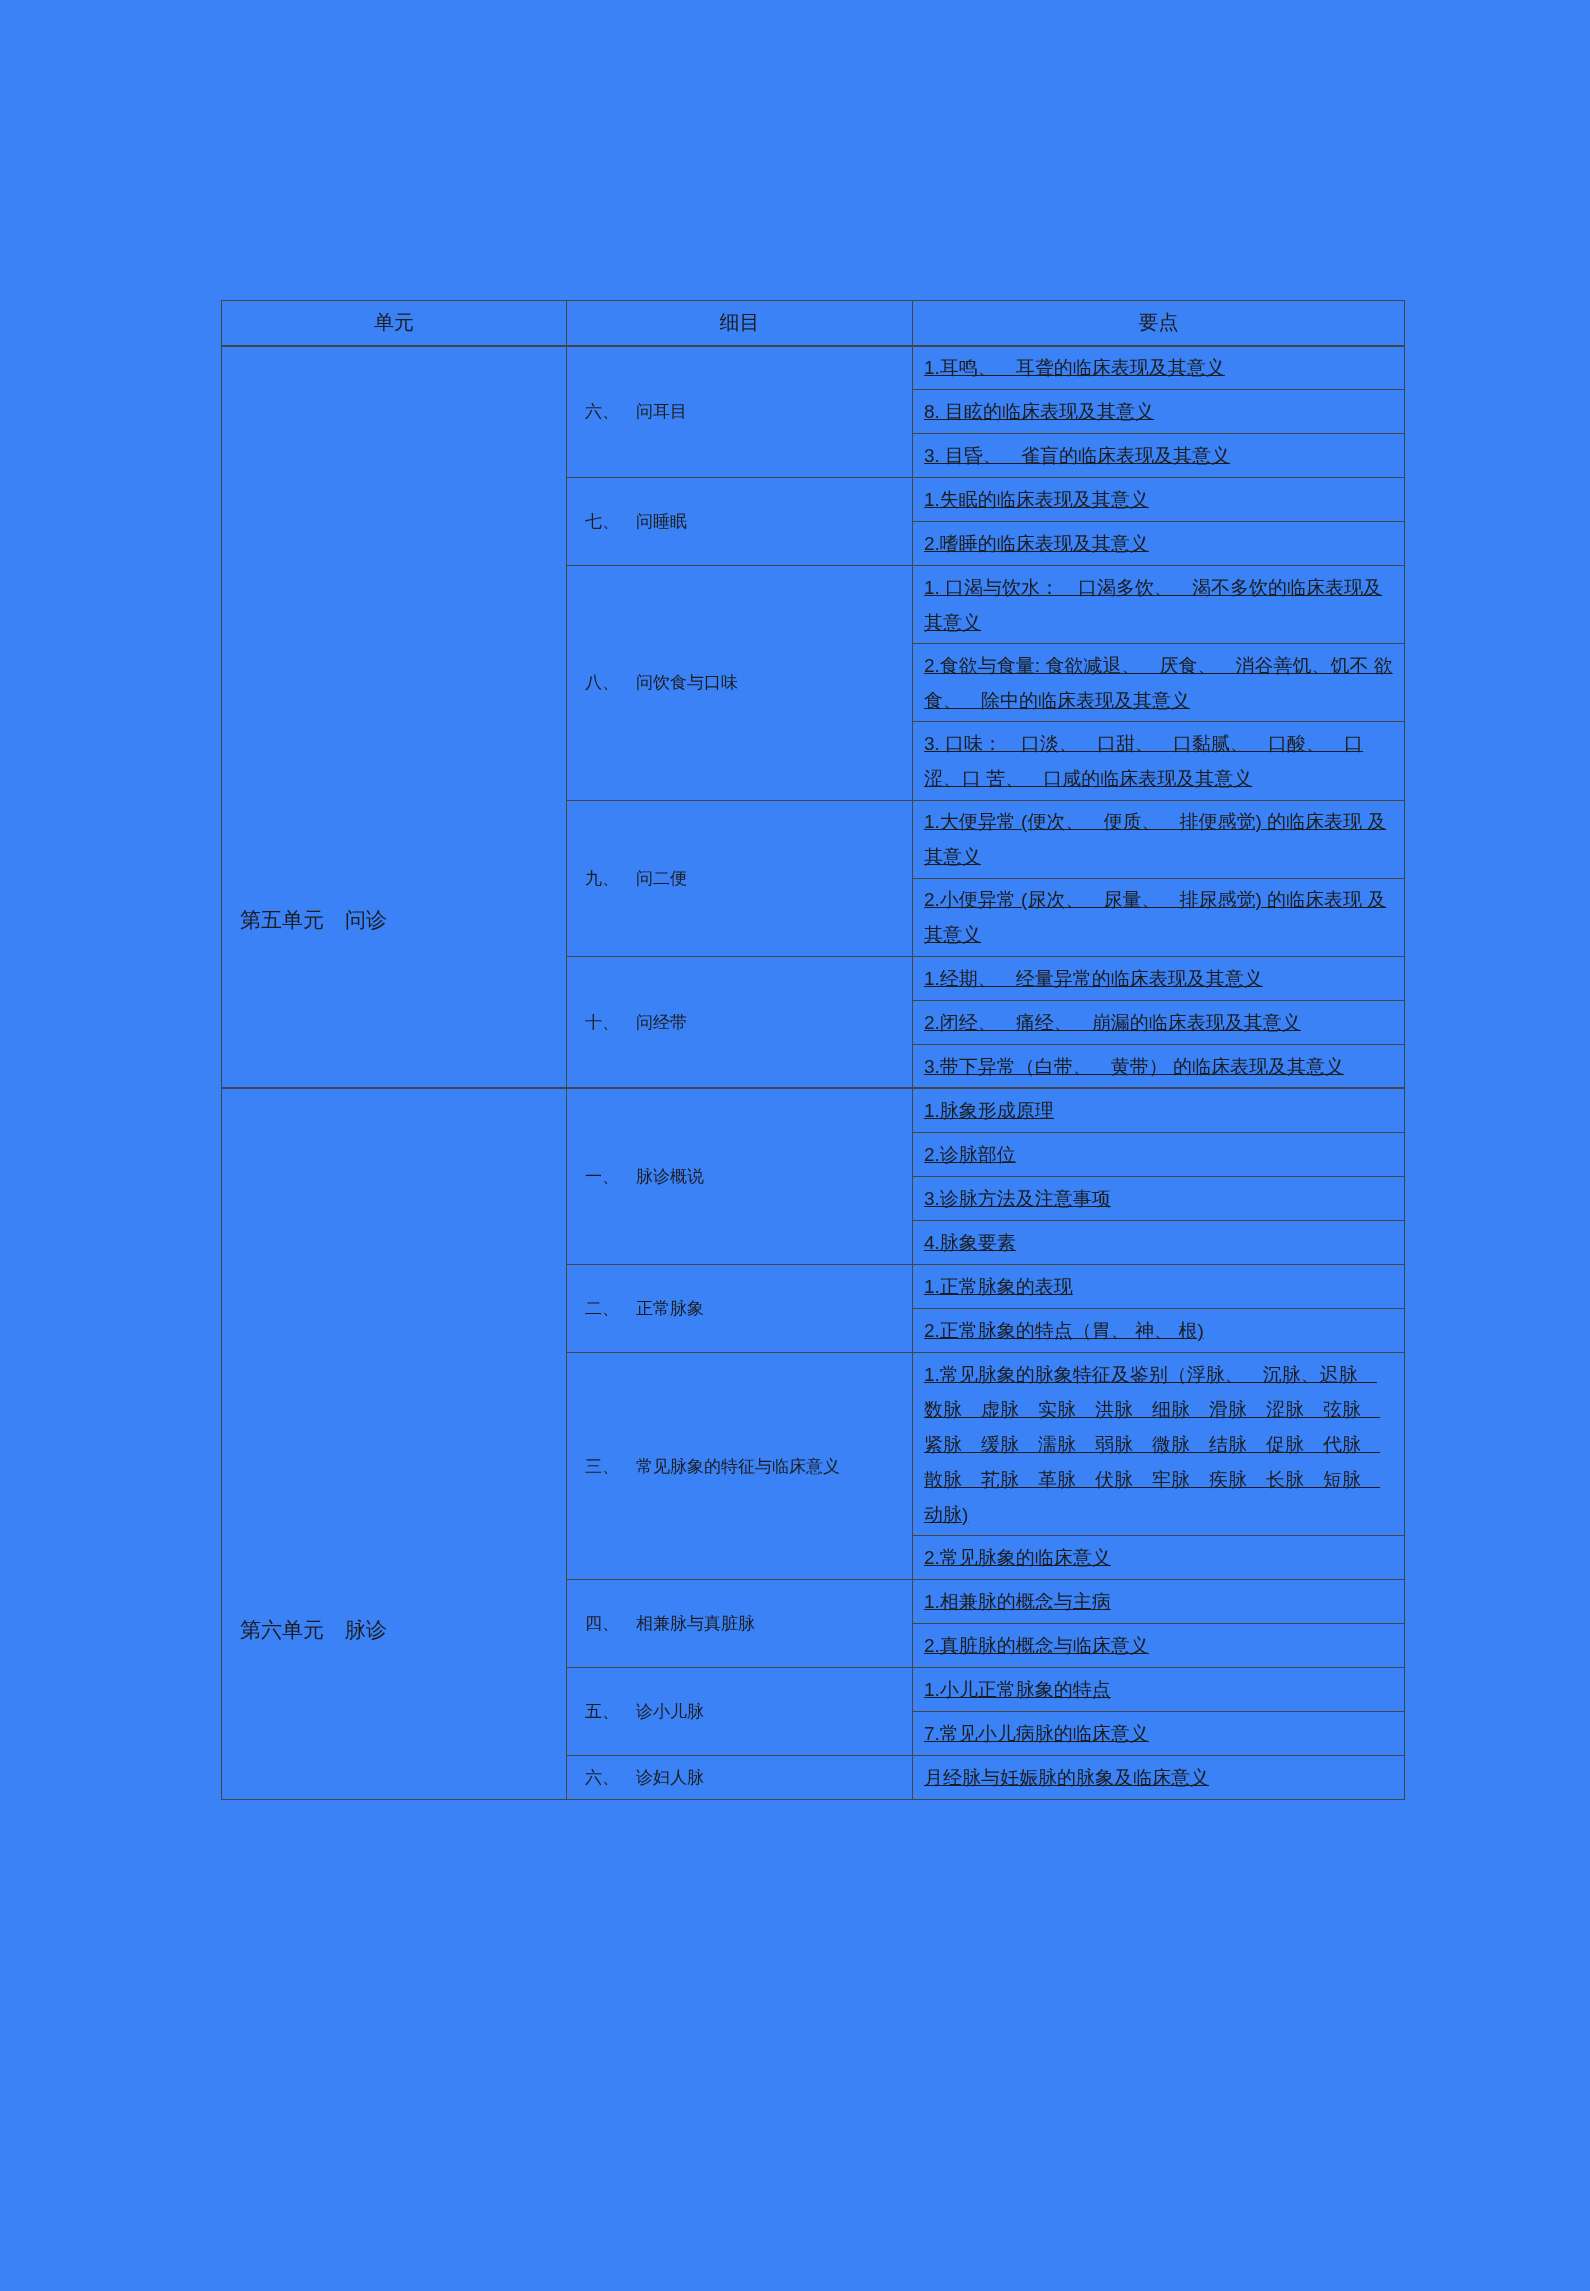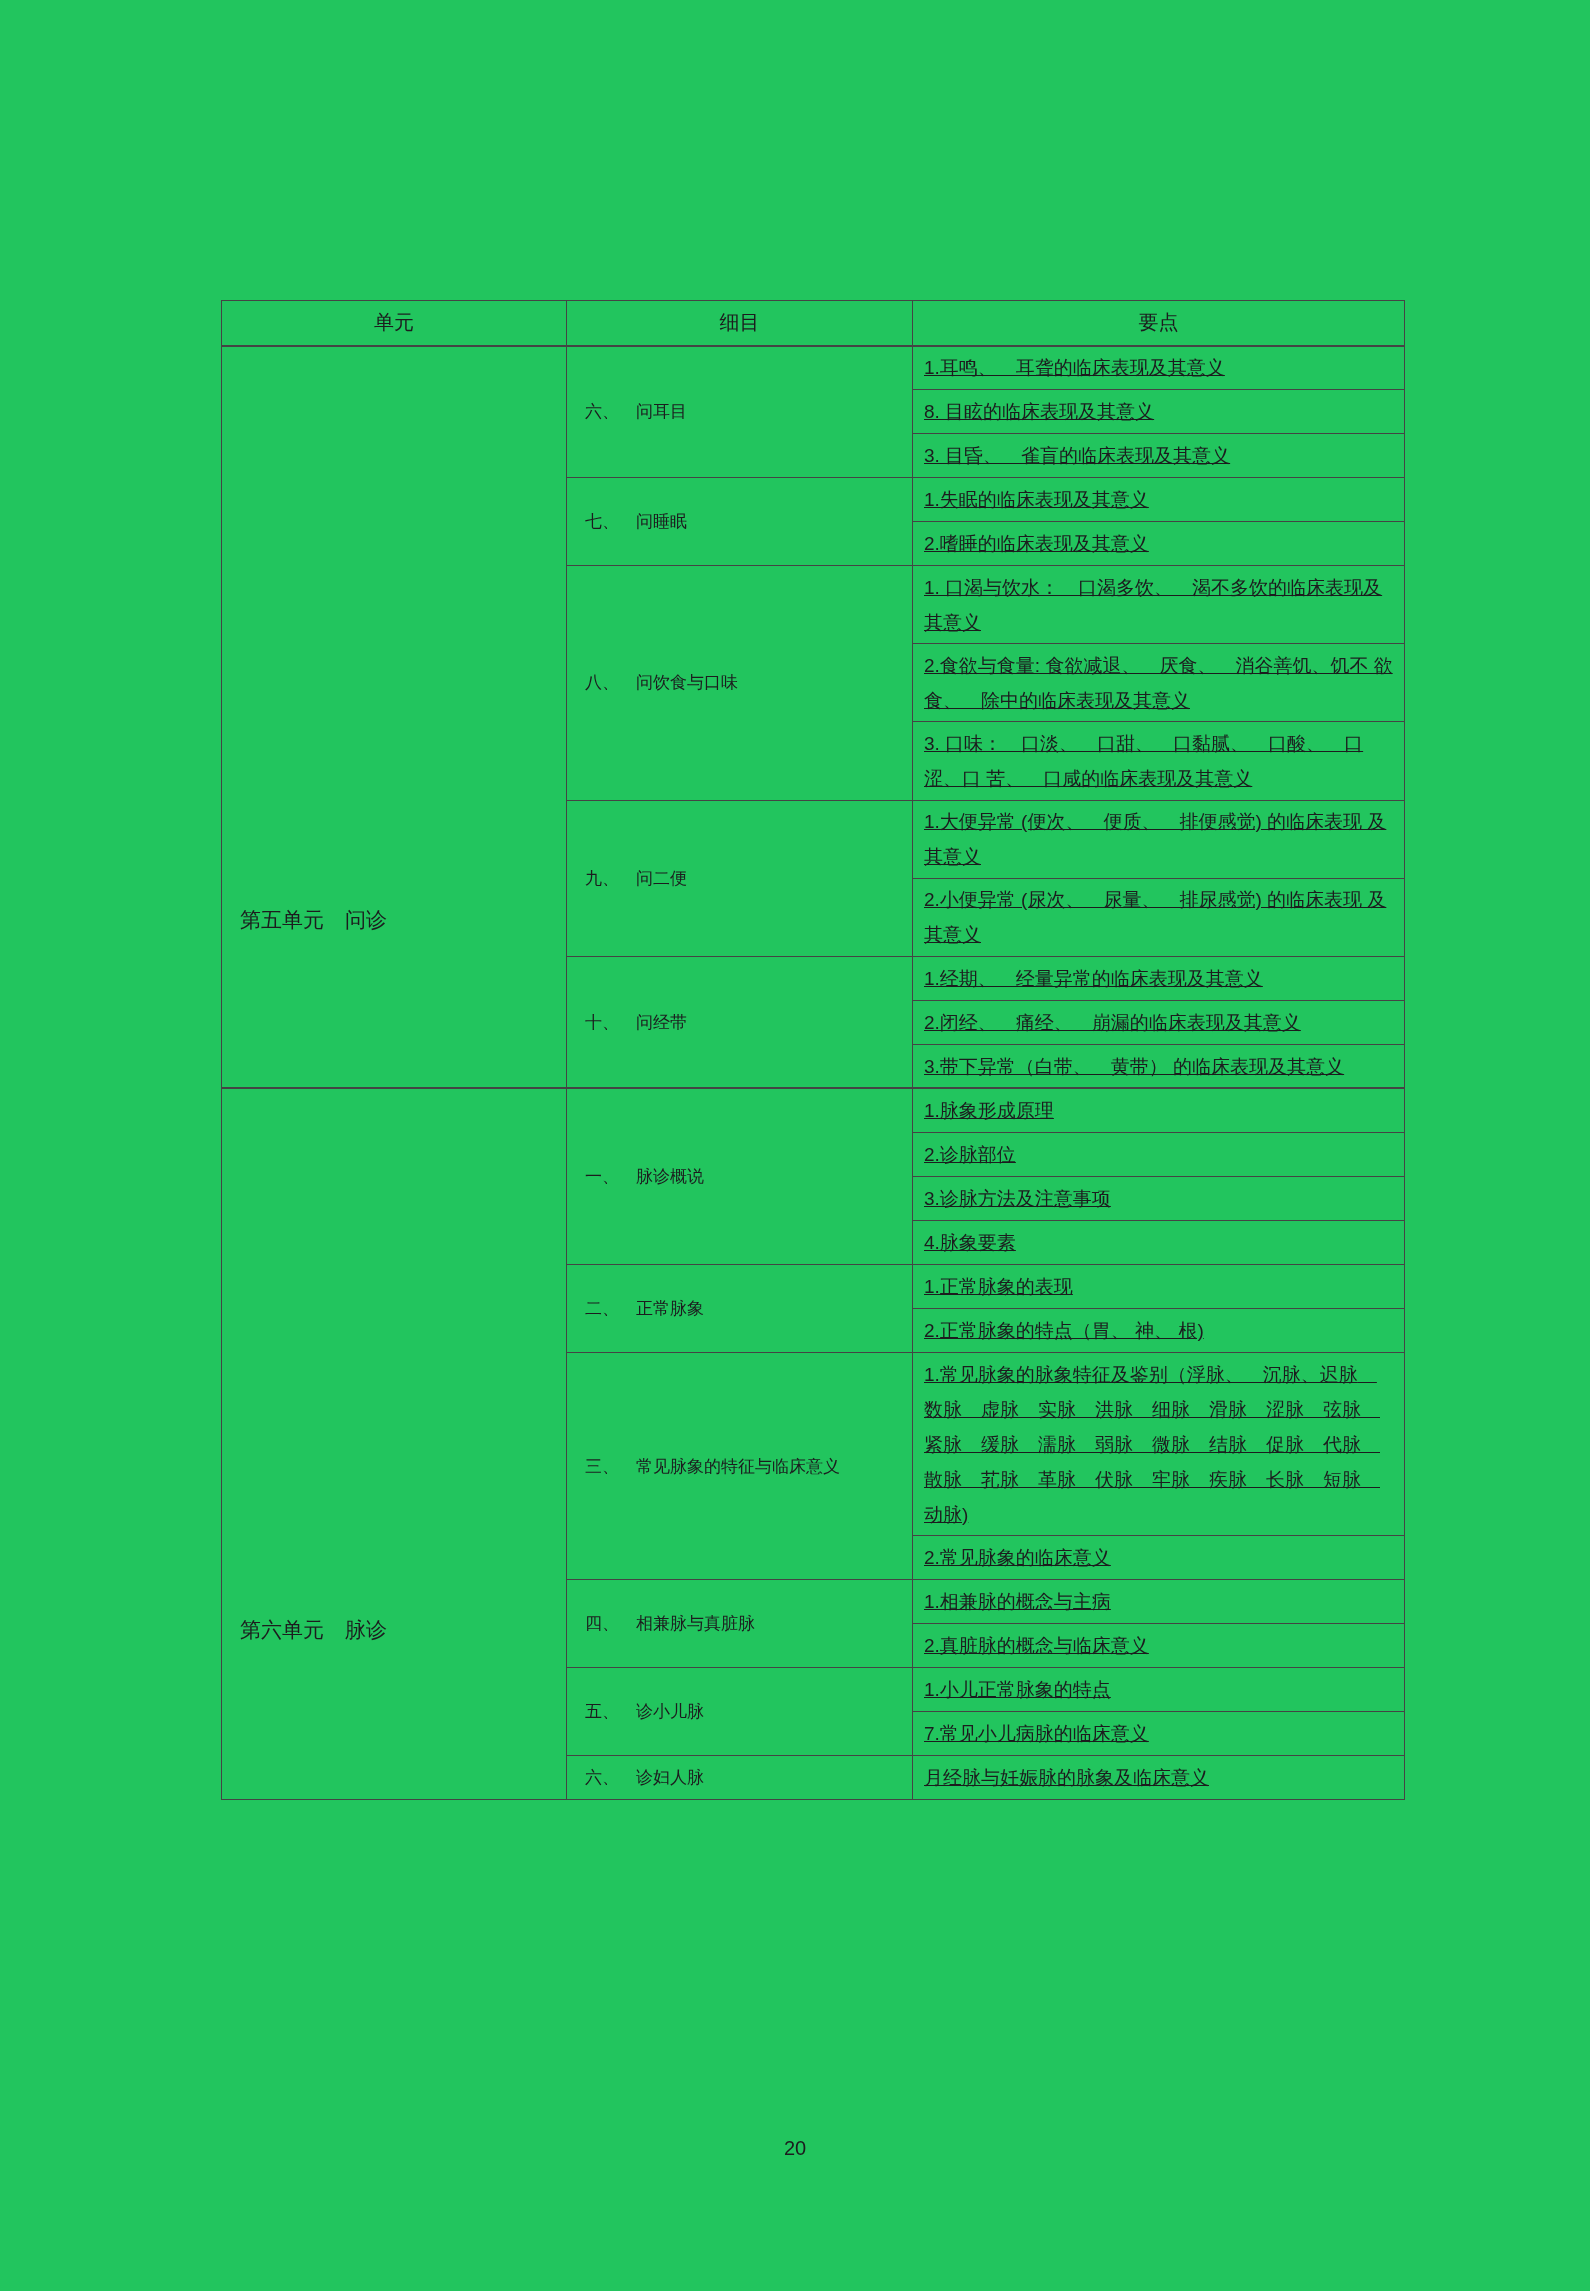--- a/index.html
+++ b/index.html
@@ -4,21 +4,21 @@
 <style>
   html, body {
     margin: 0;
     padding: 0;
     background: #ffffff;
   }
   .page {
     position: relative;
     width: 1590px;
     height: 2291px;
-    background: #22c55e;
+    background: #3b82f6;
     font-family: "Liberation Sans", sans-serif;
     color: #1c1c1e;
     overflow: hidden;
   }
   table.syllabus {
     position: absolute;
     left: 221px;
     top: 300px;
     width: 1184px;
     table-layout: fixed;
@@ -185,16 +185,15 @@
         <tr>
           <td class="point-cell">7.常见小儿病脉的临床意义</td>
         </tr>
         <tr class="group-start">
           <td class="item-cell" rowspan="1">六、　诊妇人脉</td>
           <td class="point-cell">月经脉与妊娠脉的脉象及临床意义</td>
         </tr>
       </tbody>
   </table>
 
-  <div class="page-number">20</div>
 
 </div>
 
 
 </body></html>

